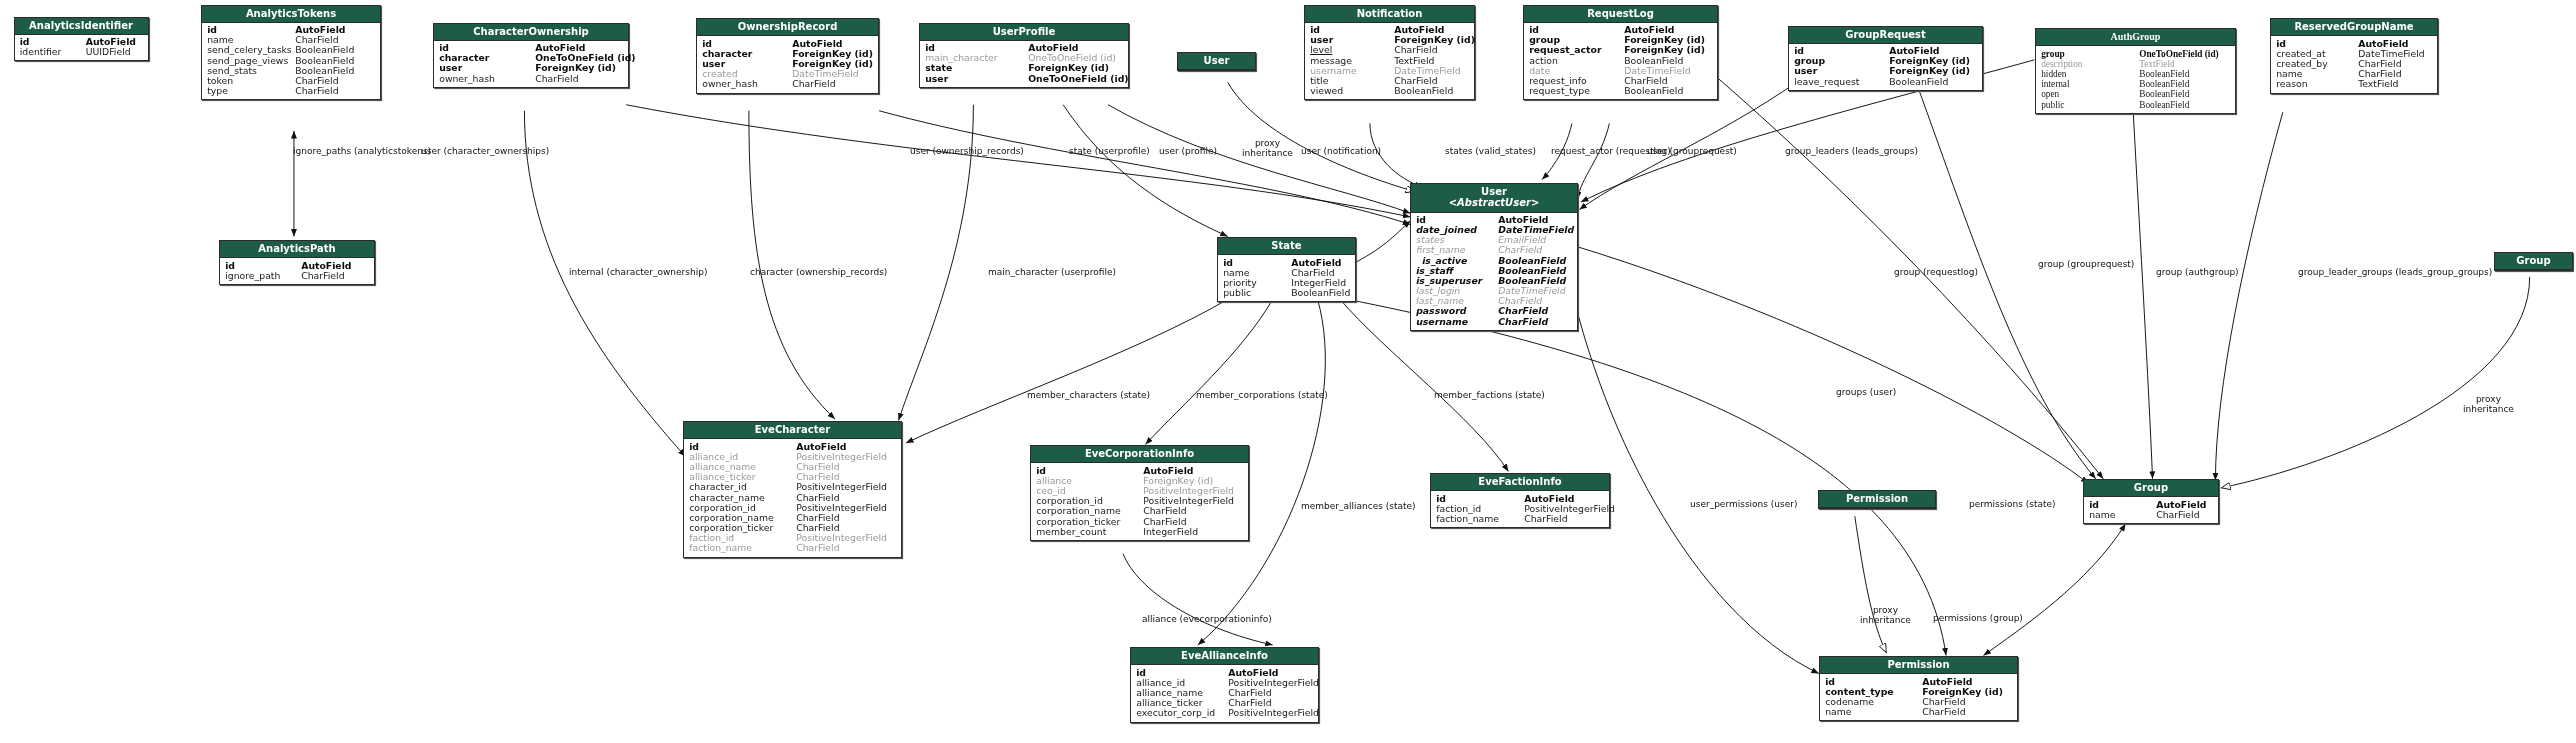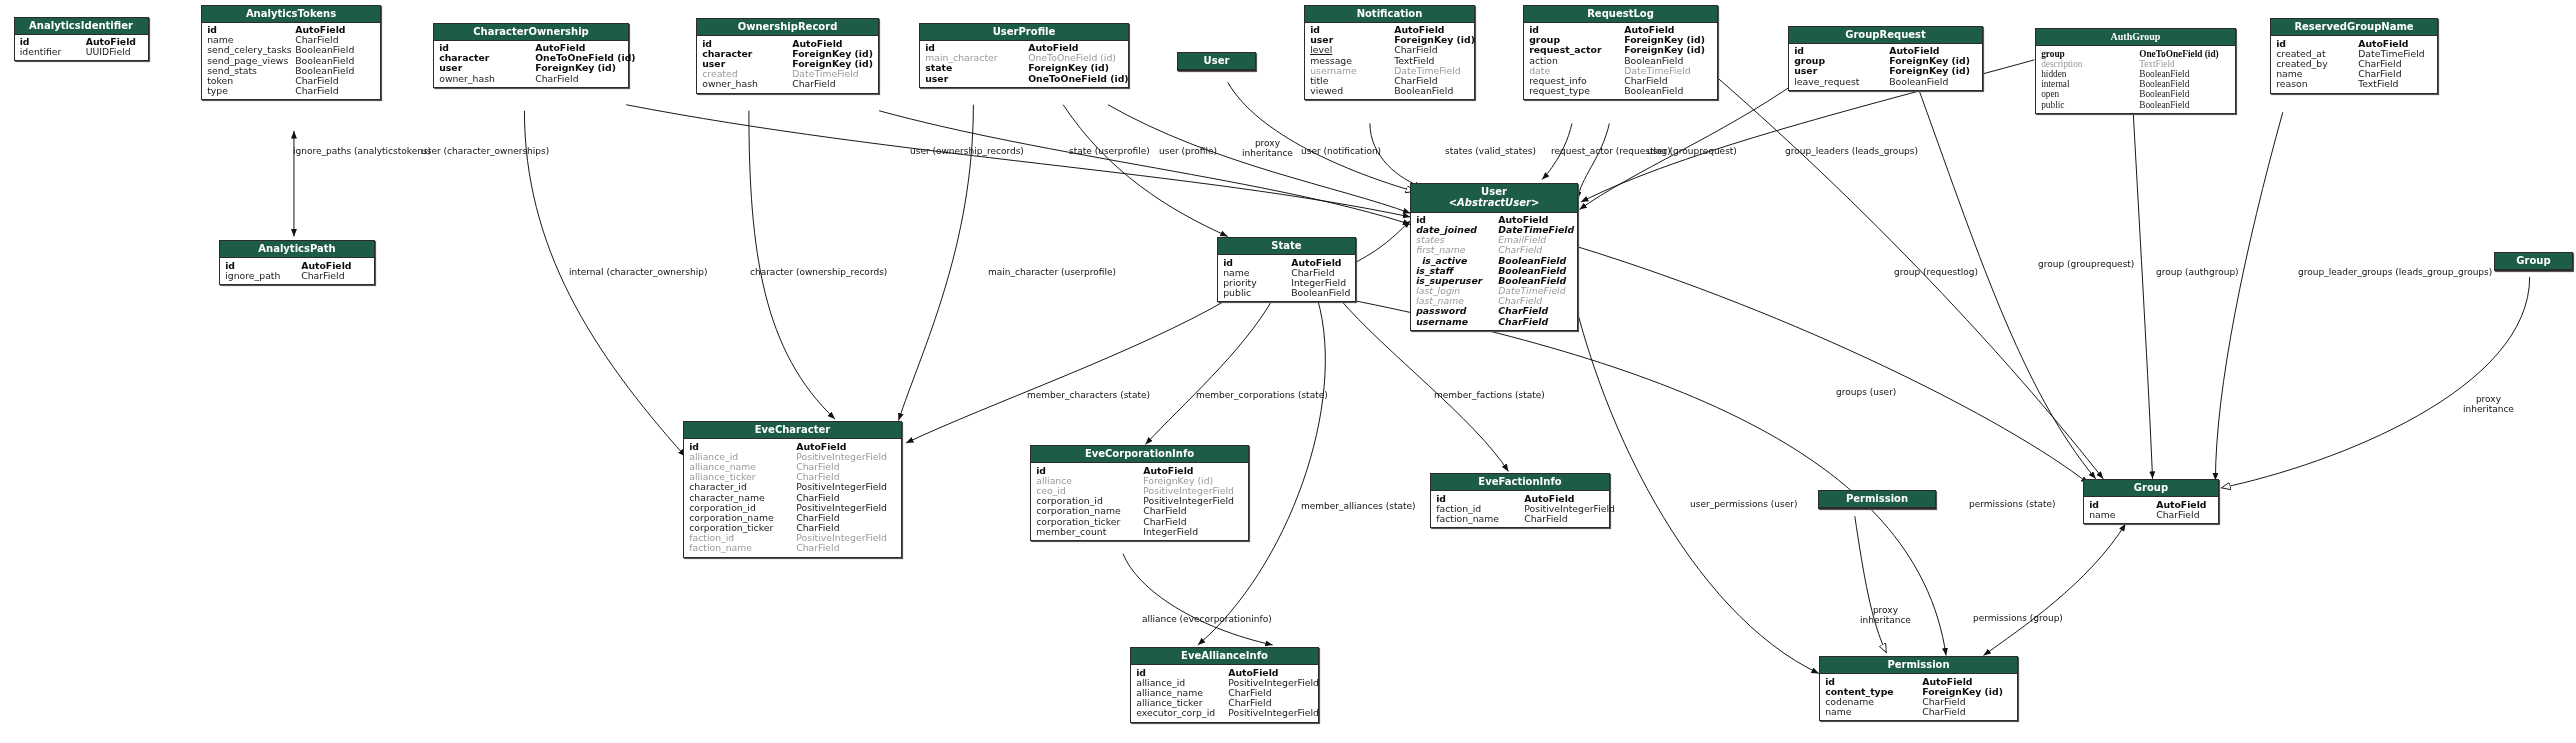--- a/index.html
+++ b/index.html
@@ -634,16 +634,16 @@
       <div class="elabel c" style="left: 1027px; top: 391px;">member_characters (state)</div>
       <div class="elabel c" style="left: 1196px; top: 391px;">member_corporations (state)</div>
       <div class="elabel c" style="left: 1434px; top: 391px;">member_factions (state)</div>
       <div class="elabel c" style="left: 1836px; top: 388px;">groups (user)</div>
       <div class="elabel c" style="left: 1301px; top: 502px;">member_alliances (state)</div>
       <div class="elabel c" style="left: 1690px; top: 500px;">user_permissions (user)</div>
       <div class="elabel c" style="left: 1969px; top: 500px;">permissions (state)</div>
       <div class="elabel c" style="left: 1142px; top: 615px;">alliance (evecorporationinfo)</div>
       <div class="elabel c" style="left: 1860px; top: 606px;">proxy
 inheritance</div>
-      <div class="elabel c" style="left: 1973px; top: 614px;">permissions (group)</div>
+      <div class="elabel c" style="left: 1933px; top: 614px;">permissions (group)</div>
     </div>
 </div>
 
 
 </body></html>

